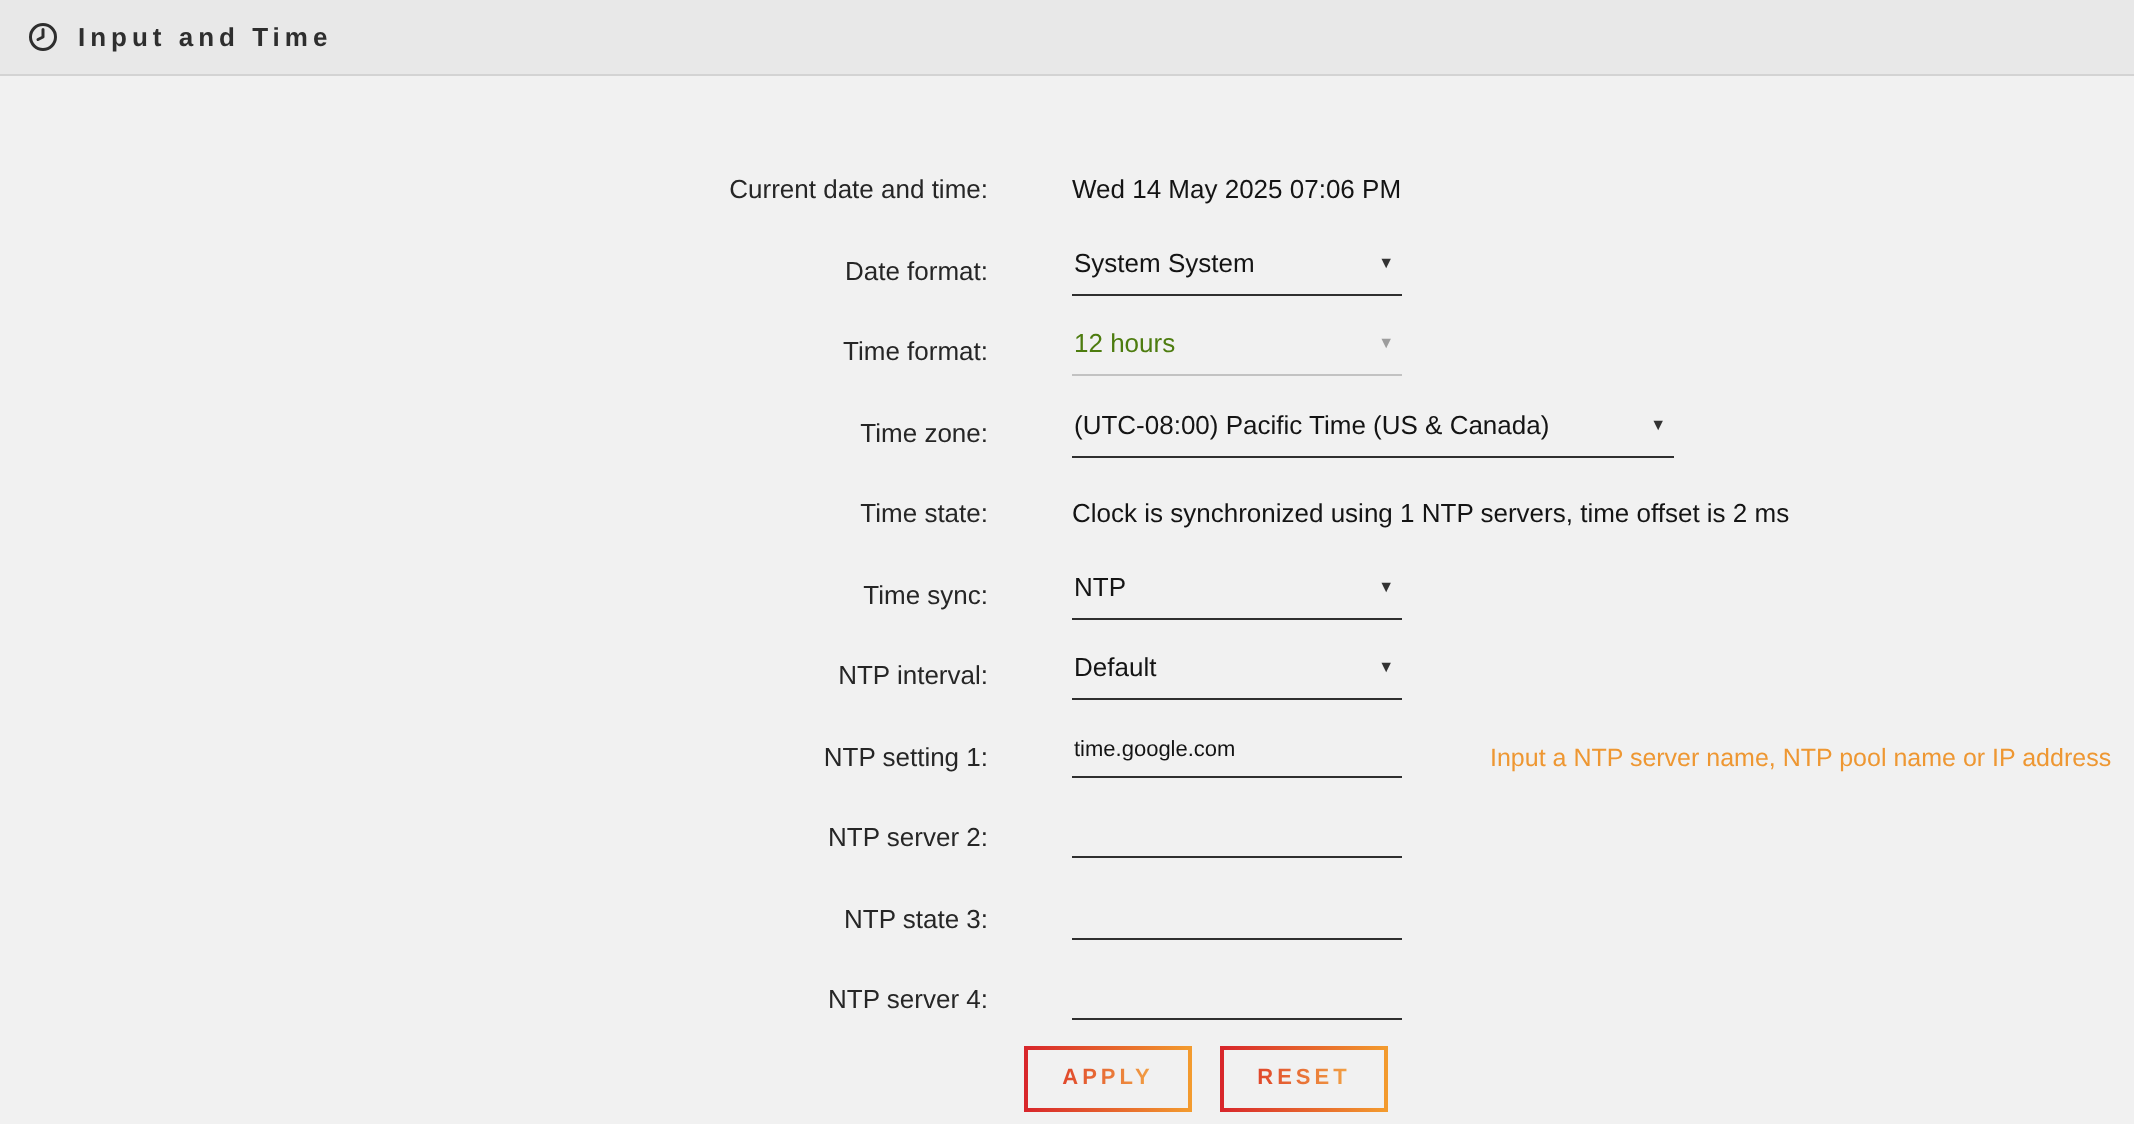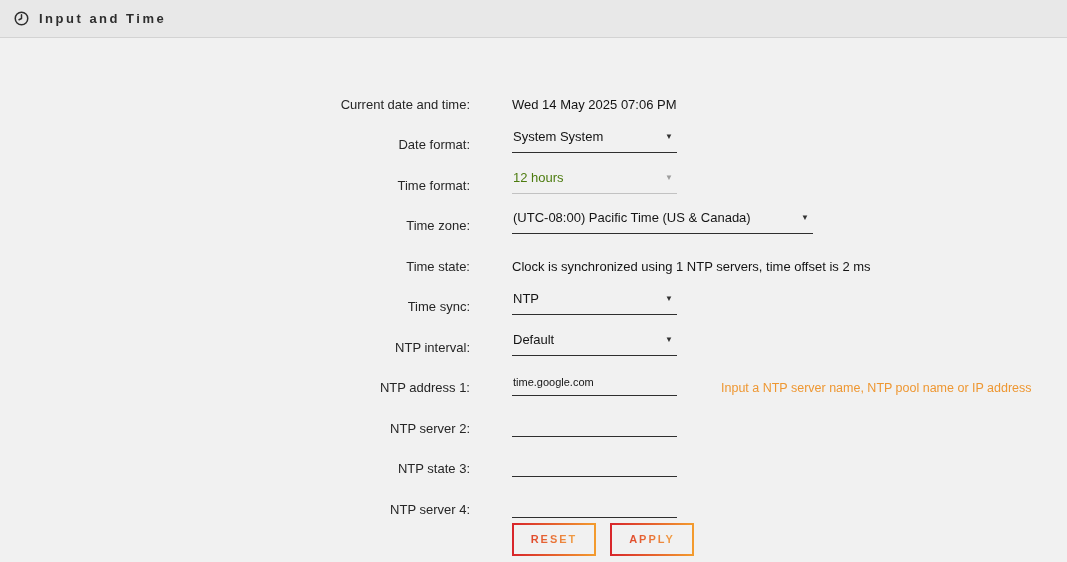--- a/index.html
+++ b/index.html
@@ -26,22 +26,23 @@
     font-size: 13px;
     font-weight: 600;
     letter-spacing: 2.5px;
     color: #2e2e2e;
   }
   .settings-form {
     padding-top: 34px;
   }
   .form-row {
     display: flex;
-    align-items: flex-end;
+    align-items: center;
     min-height: 40.5px;
+    margin-left: 24px;
   }
   .field-label {
     width: 470px;
     flex: 0 0 470px;
     text-align: right;
     font-size: 13px;
     color: #262626;
     padding-top: 6px;
     line-height: 16px;
   }
@@ -190,43 +191,43 @@
 
     <div class="form-row">
       <div class="field-label">NTP interval:</div>
       <div class="select">
         <span class="select-text">Default</span>
         <span class="select-arrow">▼</span>
       </div>
     </div>
 
     <div class="form-row">
-      <div class="field-label">NTP address 1:</div>
+      <div class="field-label">NTP setting 1:</div>
       <input class="text-input" type="text" value="time.google.com" style="">
       <div class="hint">Input a NTP server name, NTP pool name or IP address</div>
     </div>
 
     <div class="form-row">
       <div class="field-label">NTP server 2:</div>
       <input class="text-input" type="text" value="" style="">
     </div>
 
     <div class="form-row">
       <div class="field-label">NTP state 3:</div>
       <input class="text-input" type="text" value="" style="">
     </div>
 
     <div class="form-row">
       <div class="field-label">NTP server 4:</div>
       <input class="text-input" type="text" value="" style="">
     </div>
 
     <div class="buttons-row">
+      <button class="btn">
+        <span>APPLY</span>
+      </button>
       <button class="btn">
         <span>RESET</span>
       </button>
-      <button class="btn">
-        <span>APPLY</span>
-      </button>
     </div>
 
   </main>
 </div>
 
 </body></html>

